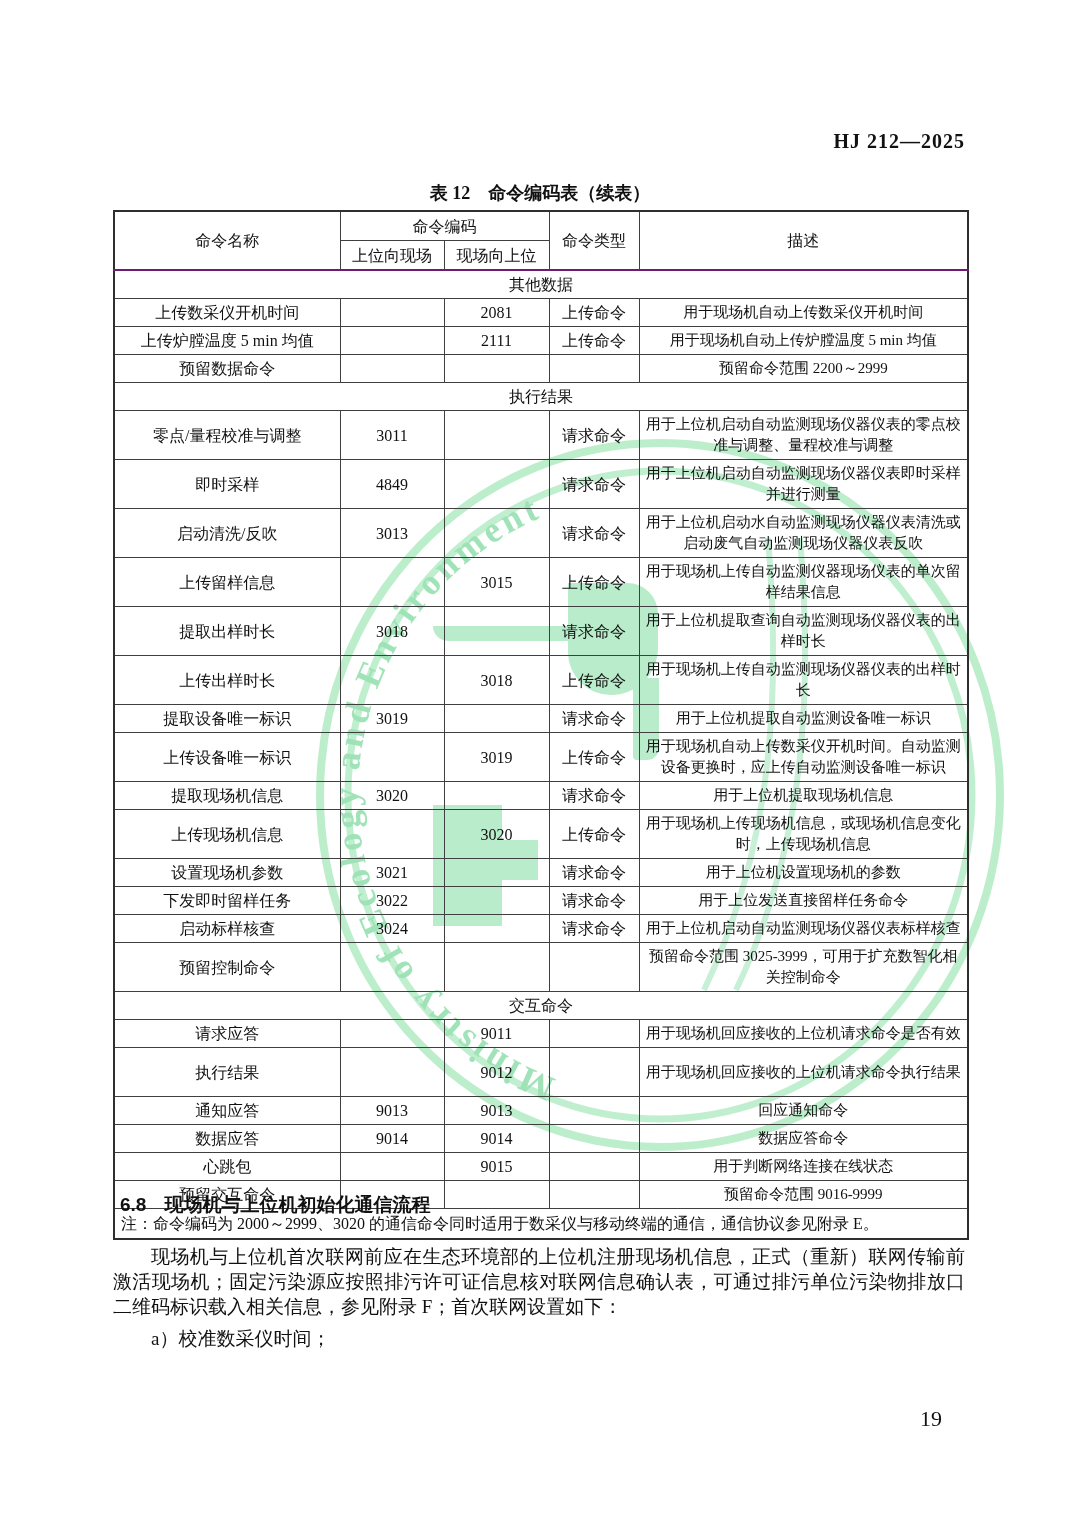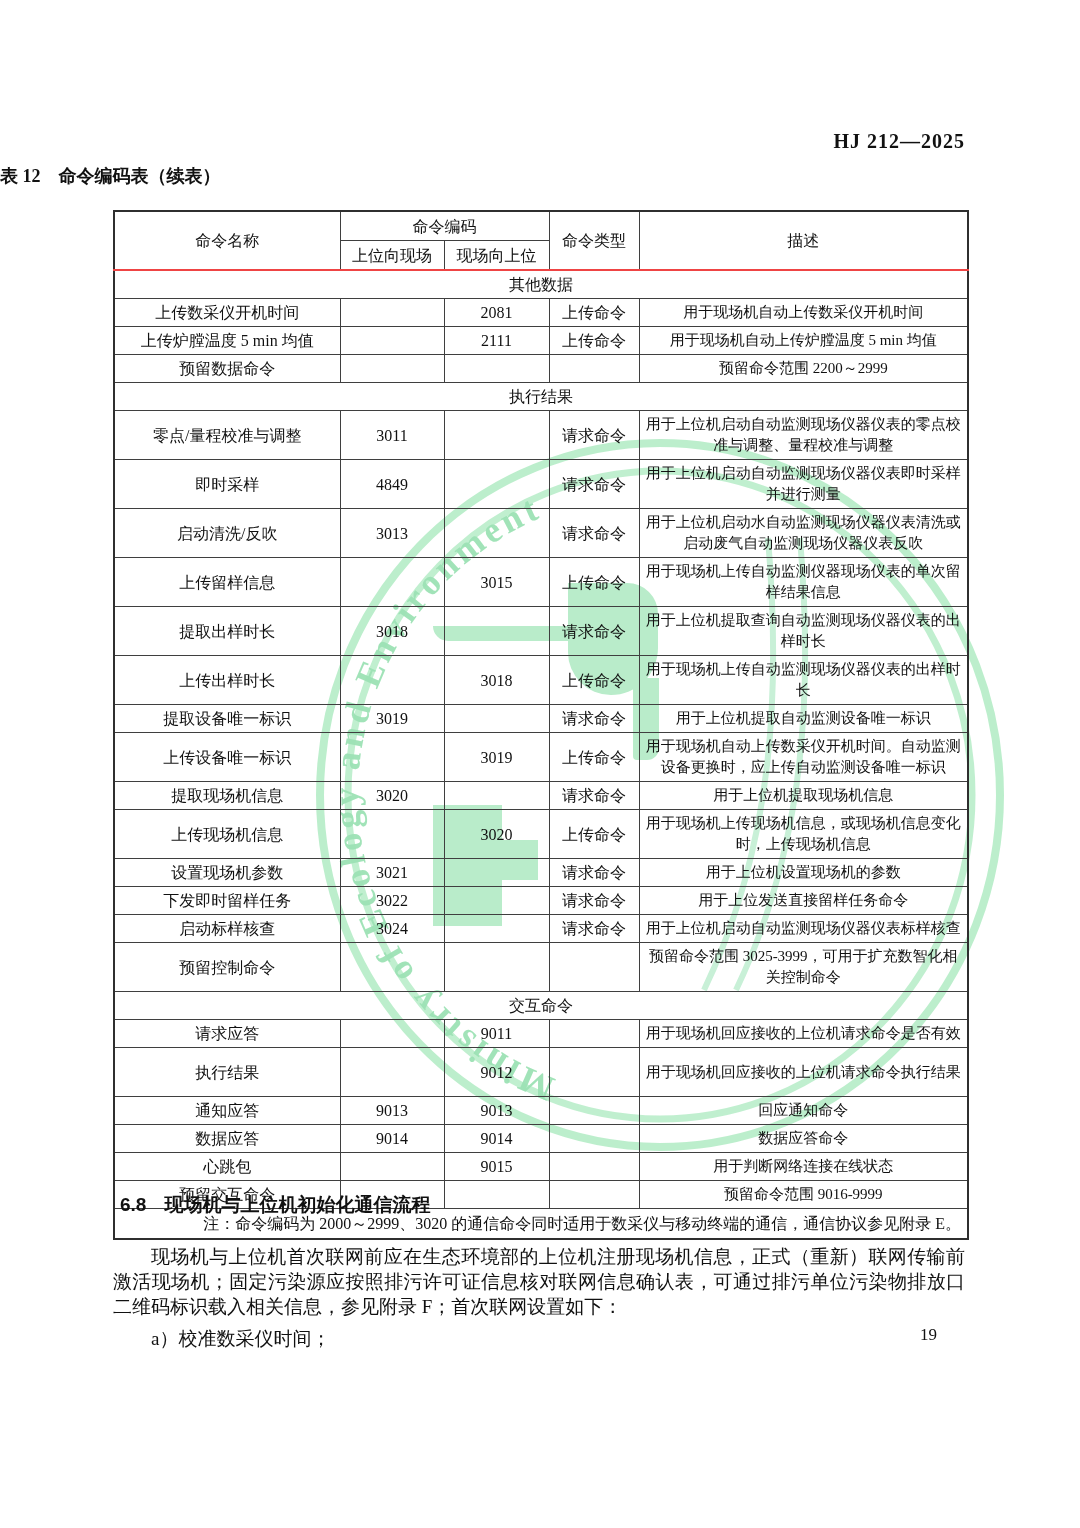--- a/index.html
+++ b/index.html
@@ -11,60 +11,60 @@
   
   .wm{position:absolute;inset:0;z-index:0;}
   .wm svg{position:absolute;}
   .glyph{position:absolute;background:#b9ecca;}
   
   .doc-number{
     position:absolute;top:130px;right:115px;
     font-size:20px;font-weight:bold;letter-spacing:1px;z-index:2;
   }
   .table-title{
-    position:absolute;top:164px;left:0;width:100%;text-align:left;
+    position:absolute;top:181px;left:0;width:100%;text-align:center;
     font-size:18px;font-weight:bold;z-index:2;
   }
   
   .tblwrap{position:absolute;left:113px;top:210px;width:854px;z-index:1;}
   .tblwrap .overlay{position:absolute;z-index:0;}
   table.cmd{
     position:relative;z-index:1;
     border-collapse:collapse;table-layout:fixed;width:854px;
     font-size:16px;
   }
   table.cmd th,table.cmd td{
     border:1px solid #3f3f3f;padding:1px 4px;line-height:21px;
     text-align:center;vertical-align:middle;background:transparent;
     overflow:hidden;
   }
   table.cmd{border:2px solid #2f2f2f;}
   table.cmd thead th{font-weight:normal;height:26px;}
-  table.cmd thead{border-bottom:2px solid #ef4444;border-radius:9px;}
+  table.cmd thead{border-bottom:2px solid #701a75;border-radius:9px;}
   td.desc{ text-align:left;font-size:15px;padding:1px 5px;line-height:21px;}
   tr.r1 td{height:25px;}
   tr.r2 td{height:46px;}
   tr.section-row td{height:25px;font-size:16px;}
-  tr.note-row td{height:25px;text-align:right;font-size:16px;padding:2px 6px;}
+  tr.note-row td{height:25px;text-align:left;font-size:16px;padding:2px 6px;}
   td.hl{background:#b9ecca;}
   col.c-name{width:226px;} col.c-up{width:104px;} col.c-down{width:105px;}
   col.c-type{width:90px;} col.c-desc{width:329px;}
   
   .sec68{position:absolute;left:113px;top:1192px;width:852px;z-index:2;}
   .sec68 h2{
     margin:0 0 0 7px;font-size:19px;font-weight:bold;
     font-family:"Liberation Sans","DejaVu Sans",sans-serif;
   }
   .sec68 h2 .no{margin-right:18px;}
   .sec68 p{
     margin:26px 0 0 0;font-size:19px;line-height:25px;
     text-align:justify;text-indent:38px;
   }
   .sec68 .li{margin-top:7px;font-size:19px;line-height:25px;padding-left:38px;}
-  .page-number{position:absolute;left:920px;top:1325px;font-size:17px;z-index:2;}
+  .page-number{position:absolute;left:920px;top:1406px;font-size:22px;z-index:2;}
 </style>
 </head>
 <body>
 
 <div class="page">
 
   <div class="wm">
 
     <svg style="left:280px;top:420px;" width="760" height="760" viewBox="0 0 760 760">
       <ellipse cx="380" cy="375" rx="340" ry="352" fill="none" stroke="#b5ecc7" stroke-width="8" opacity="0.9"></ellipse>

